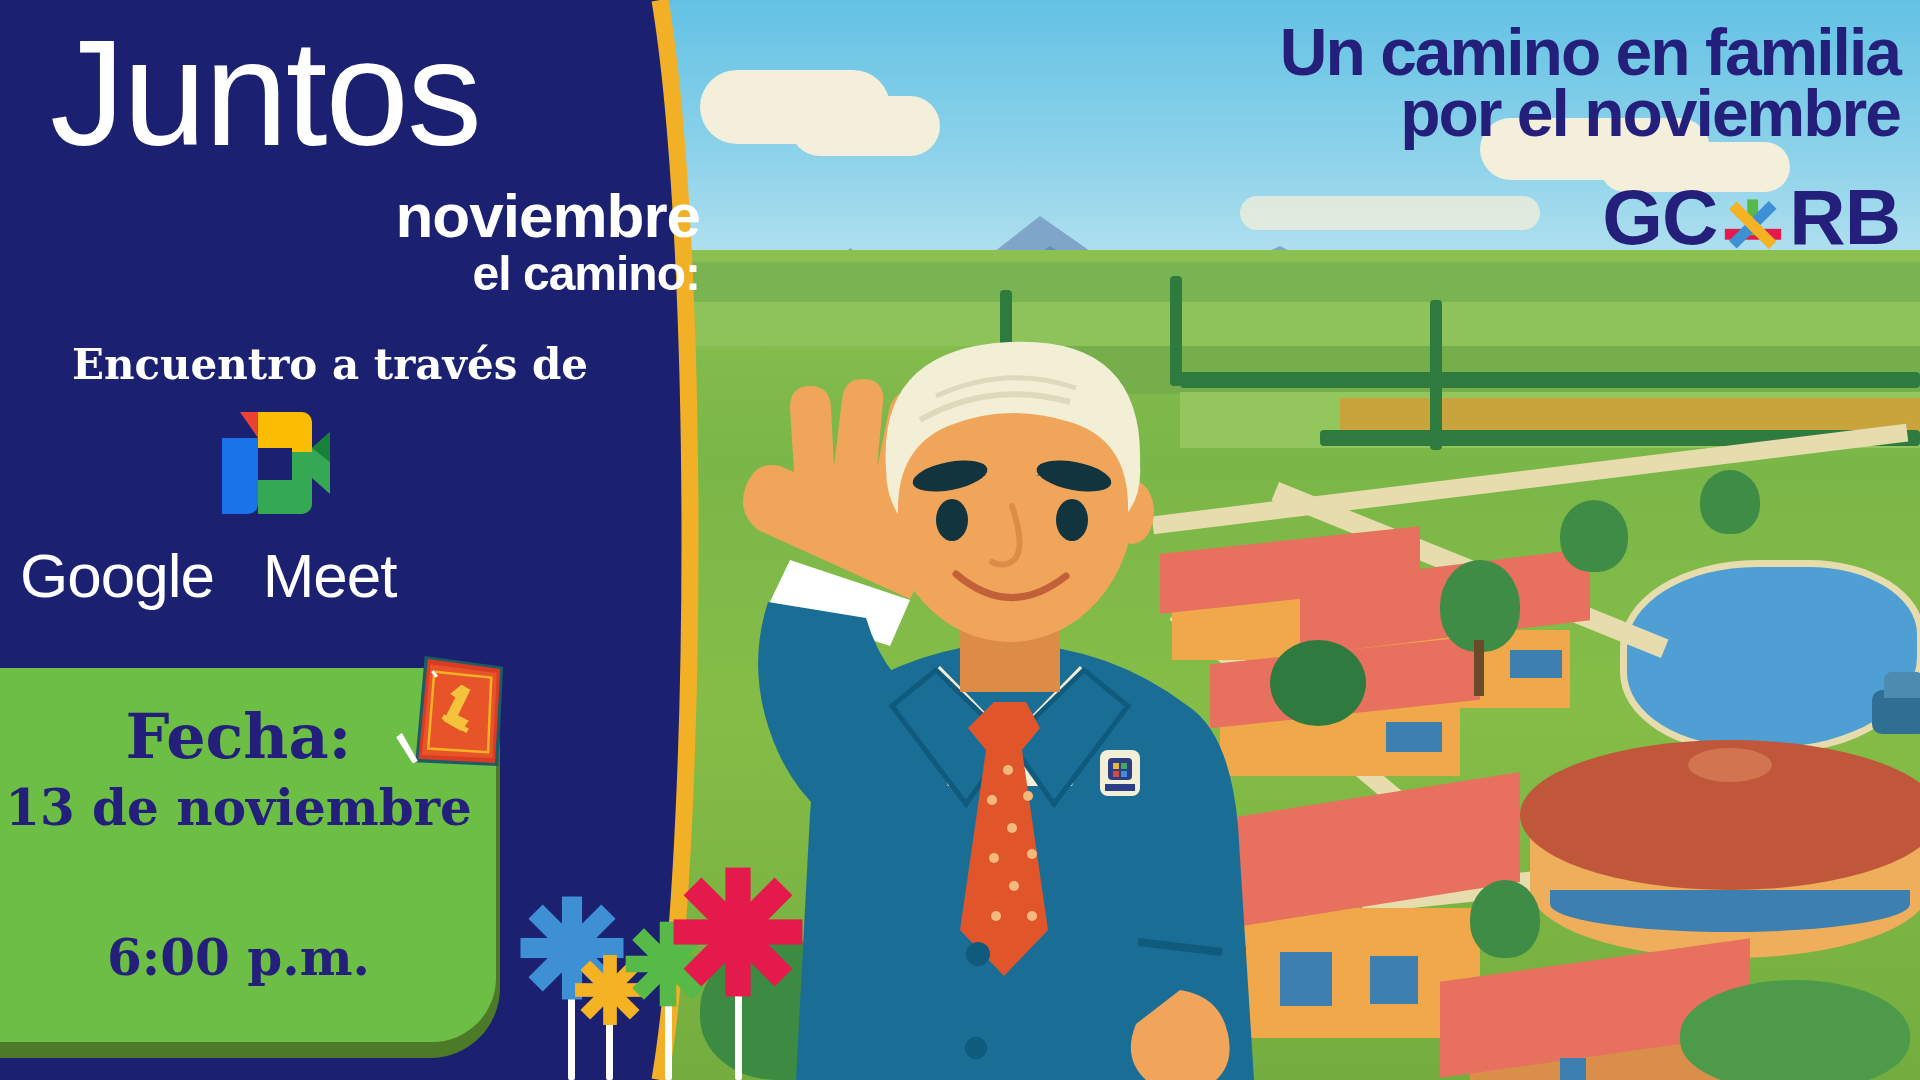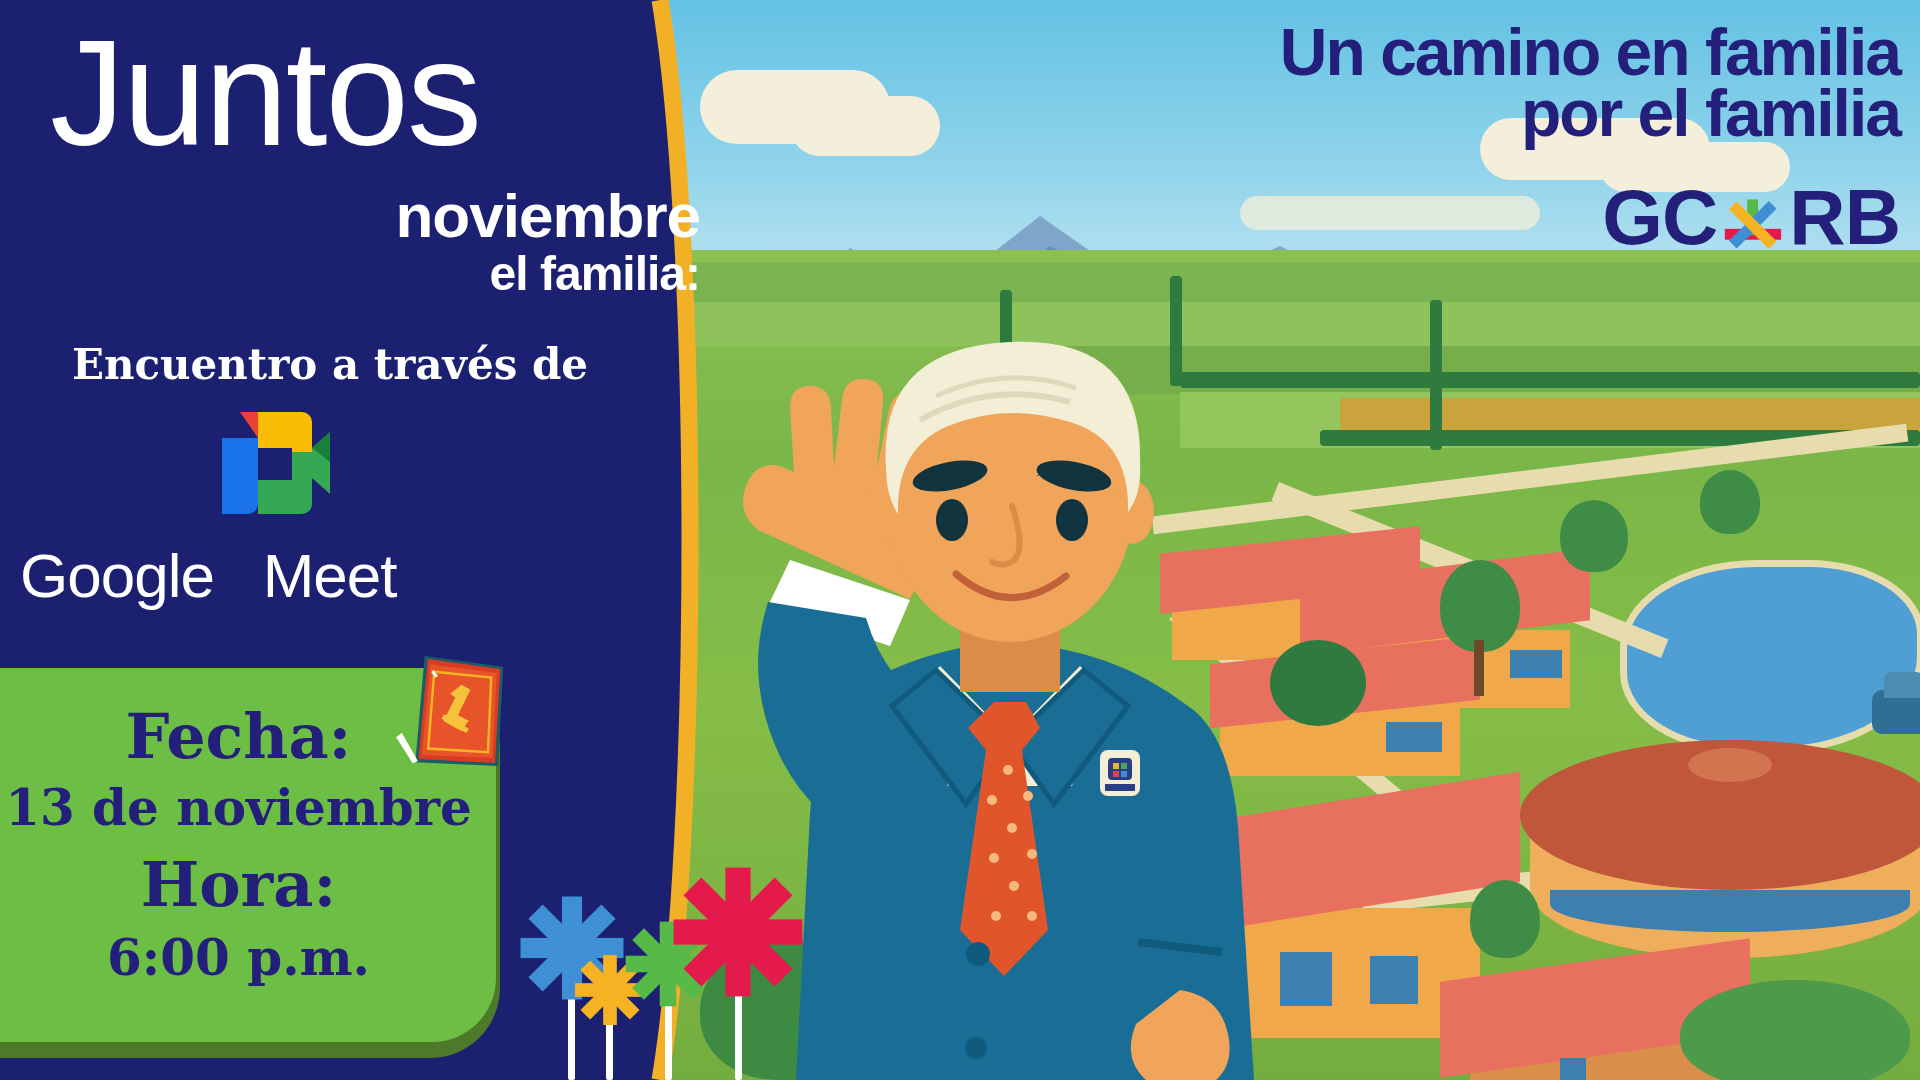--- a/index.html
+++ b/index.html
@@ -188,21 +188,21 @@
   <div class="navy">
     <svg width="900" height="1080" viewBox="0 0 900 1080">
       <path d="M0 0 L660 0 C700 240 700 840 660 1080 L0 1080 Z" fill="#1c2070"></path>
       <path d="M660 0 C700 240 700 840 660 1080" fill="none" stroke="#f2b027" stroke-width="17"></path>
     </svg>
   </div>
 
   <div class="leftcol">
     <div class="h1">Juntos</div>
     <div class="h2">noviembre</div>
-    <div class="h3">el familia:</div>
+    <div class="h3">el camino:</div>
 
     <div class="encuentro goth">Encuentro a través de</div>
 
     <div class="gmicon">
       <svg width="120" height="102" viewBox="0 0 120 102">
         <path d="M30 0 H78 V26 H48 Z" fill="#ea4335"></path>
         <path d="M48 0 H92 A10 10 0 0 1 102 10 V40 H48 Z" fill="#fbbc04"></path>
         <path d="M12 26 H48 V62 H12 Z" fill="#1a73e8"></path>
         <path d="M12 62 H48 V92 A10 10 0 0 1 38 102 H12 Z" fill="#1a73e8"></path>
         <path d="M48 40 H102 V92 A10 10 0 0 1 92 102 H48 Z" fill="#34a853"></path>
@@ -217,21 +217,20 @@
       <span>&nbsp;</span>
       <span>Meet</span>
     </div>
   </div>
 
   <div class="greenshadow"></div>
   <div class="green"></div>
 
   <div class="gtxt goth lbl" style="top:706px;">Fecha:</div>
   <div class="gtxt goth val" style="top:782px;">13 de noviembre</div>
-  <div class="gtxt goth lbl" style="top:854px;">Hora:</div>
   <div class="gtxt goth val" style="top:932px;">6:00 p.m.</div>
 
   <div class="book">
     <svg width="115" height="120" viewBox="0 0 115 120">
       <path d="M8 14 L86 0 L112 96 L32 118 Z" fill="#1c5c66"></path>
       <path d="M12 16 L84 3 L108 94 L34 114 Z" fill="#d93b23"></path>
       <path d="M16 20 L82 8 L104 90 L36 109 Z" fill="#e8542a"></path>
       <path d="M10 94 L34 116 L30 120 L6 100 Z" fill="#ffffff"></path>
       <path d="M22 26 L78 14 L98 86 L40 101 Z" fill="none" stroke="#f5b223" stroke-width="2.5"></path>
       <path d="M52 30 L62 32 L58 60 L70 62 L66 74 L46 70 L50 44 L44 42 Z" fill="#f5c33b"></path>
@@ -354,21 +353,21 @@
       <ellipse cx="432" cy="290" rx="16" ry="21" fill="#12343f"></ellipse>
 
       <path d="M372 276 q14 42 2 54 q-10 8 -22 2" stroke="#dd8c48" stroke-width="6" fill="none" stroke-linecap="round"></path>
 
       <path d="M316 344 q54 46 110 2" stroke="#c2603a" stroke-width="7" fill="none" stroke-linecap="round"></path>
     </svg>
   </div>
 
   <div class="rtitle">
     <div>Un camino en familia</div>
-    <div>por el familia</div>
+    <div>por el noviembre</div>
   </div>
 
   <div class="logoline">
     <span>GC</span>
     <span class="logomark">
       <svg width="64" height="64" viewBox="0 0 100 100">
         <rect x="6" y="56" width="88" height="17" fill="#e51a4c"></rect>
         <rect x="41" y="10" width="17" height="56" fill="#56b948"></rect>
         <rect x="41" y="6" width="17" height="88" fill="#3f8fd4" transform="rotate(45 50 50)"></rect>
         <rect x="41" y="6" width="17" height="88" fill="#f5b223" transform="rotate(-45 50 50)"></rect>

